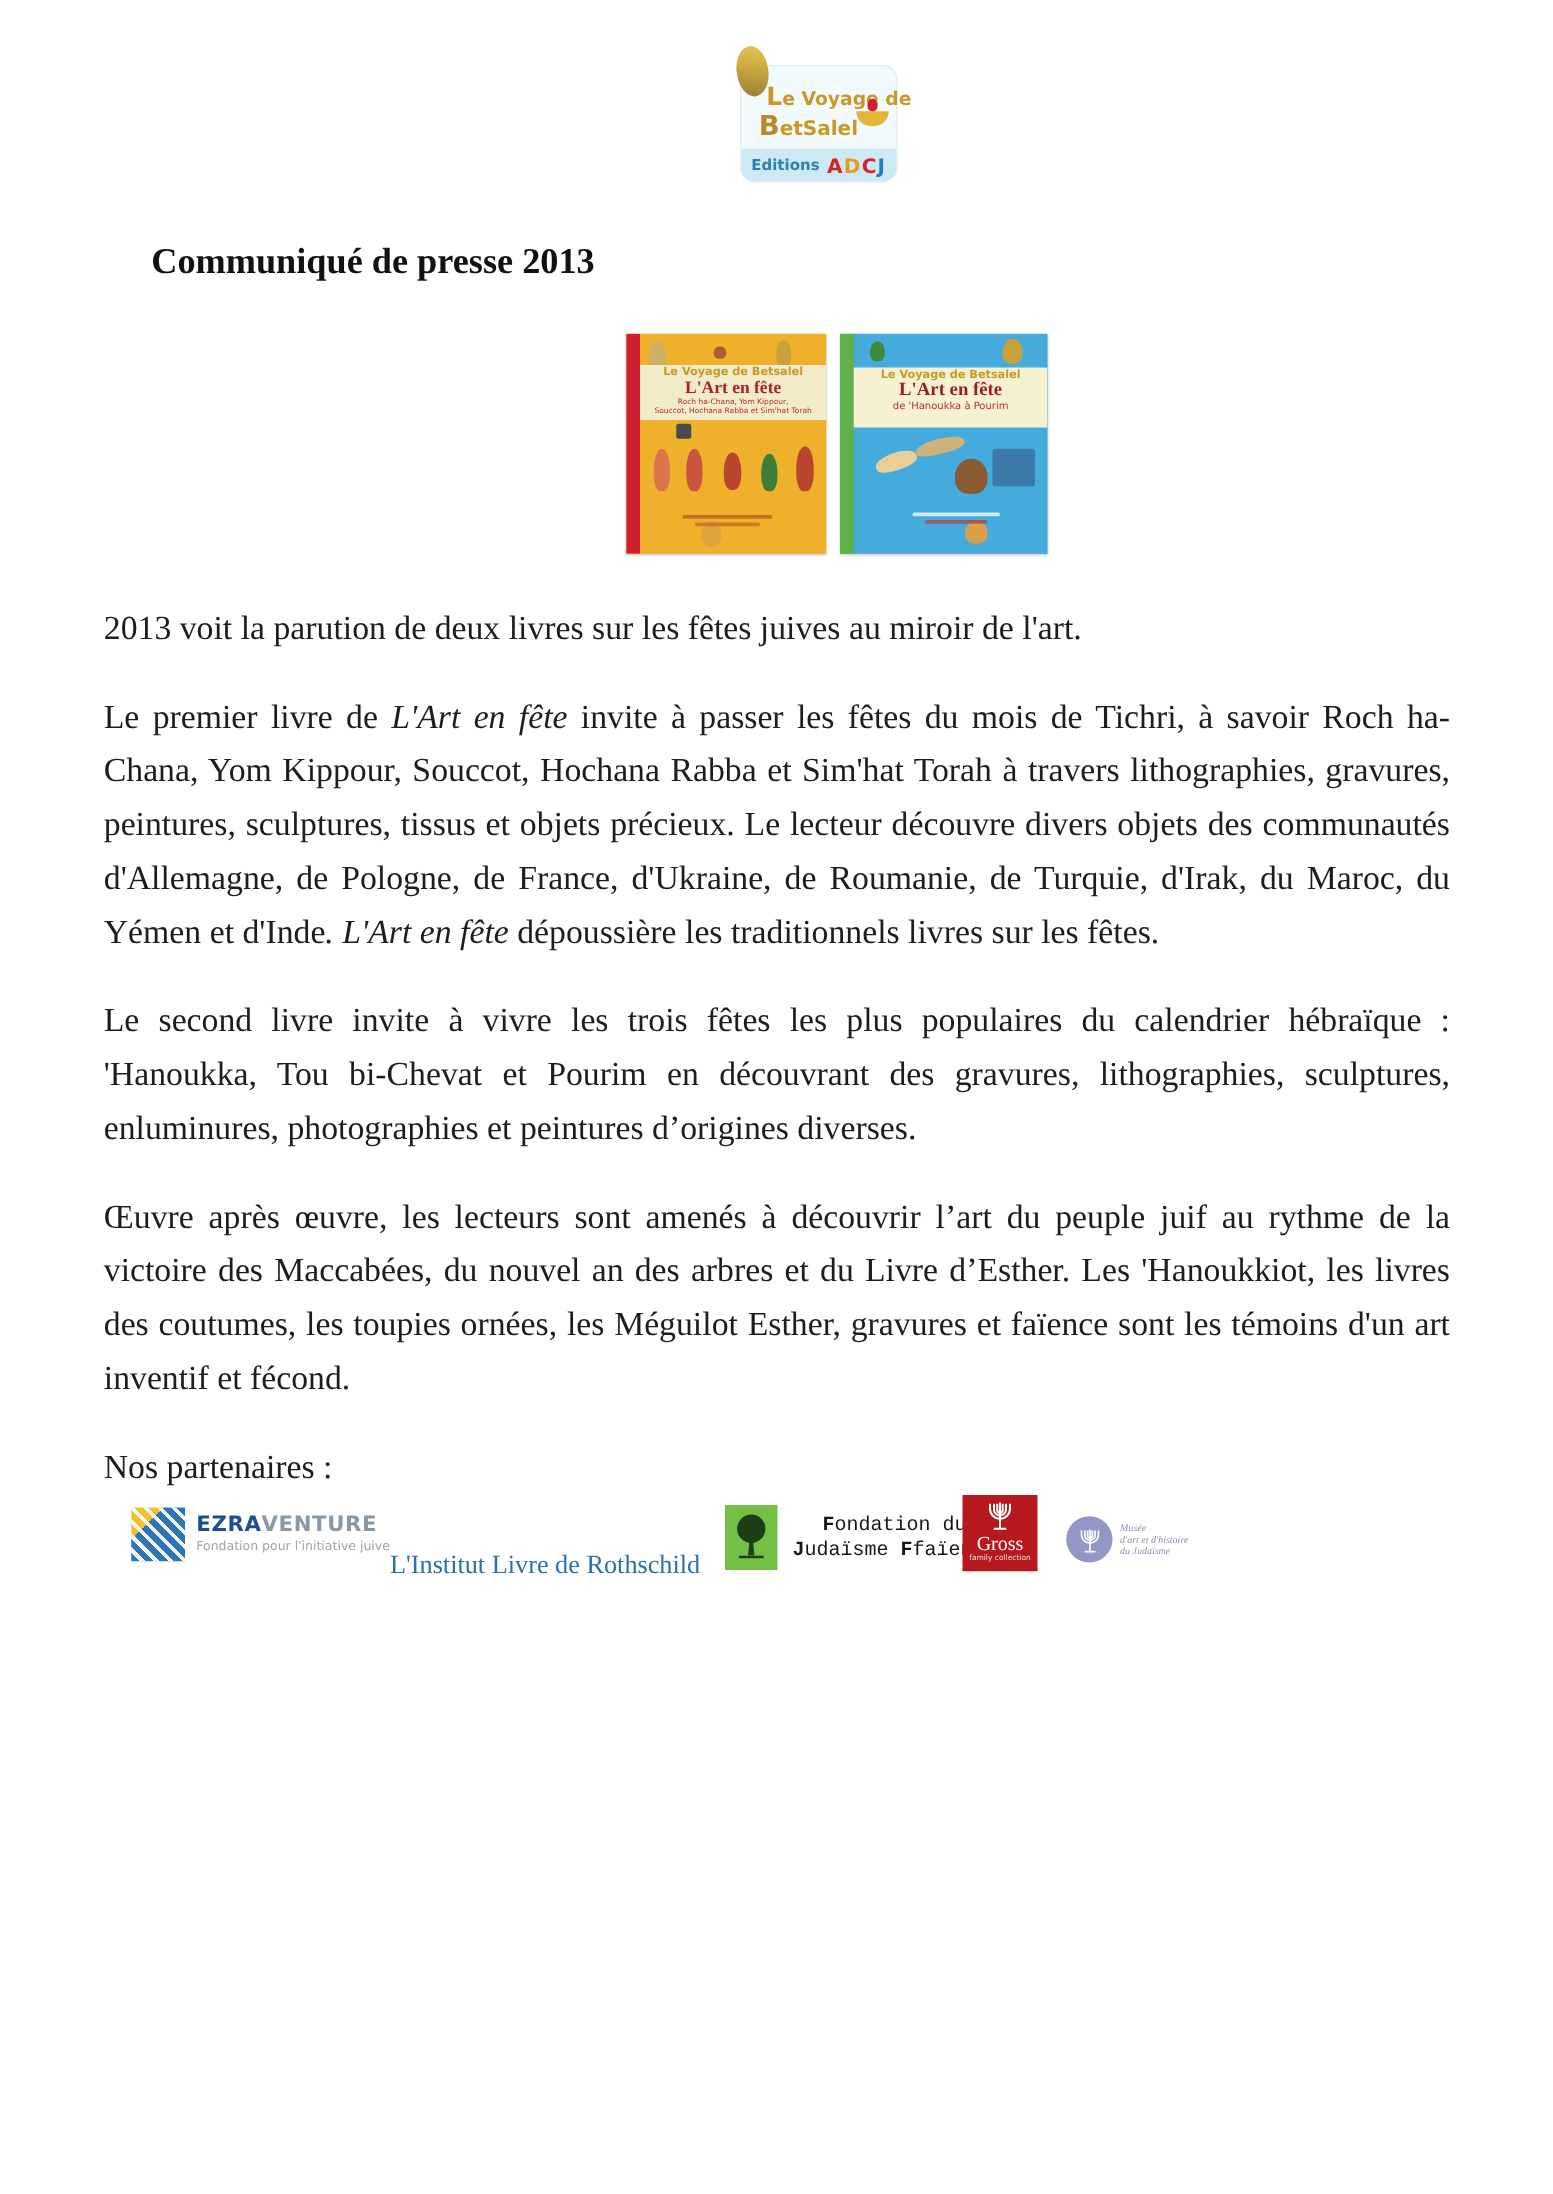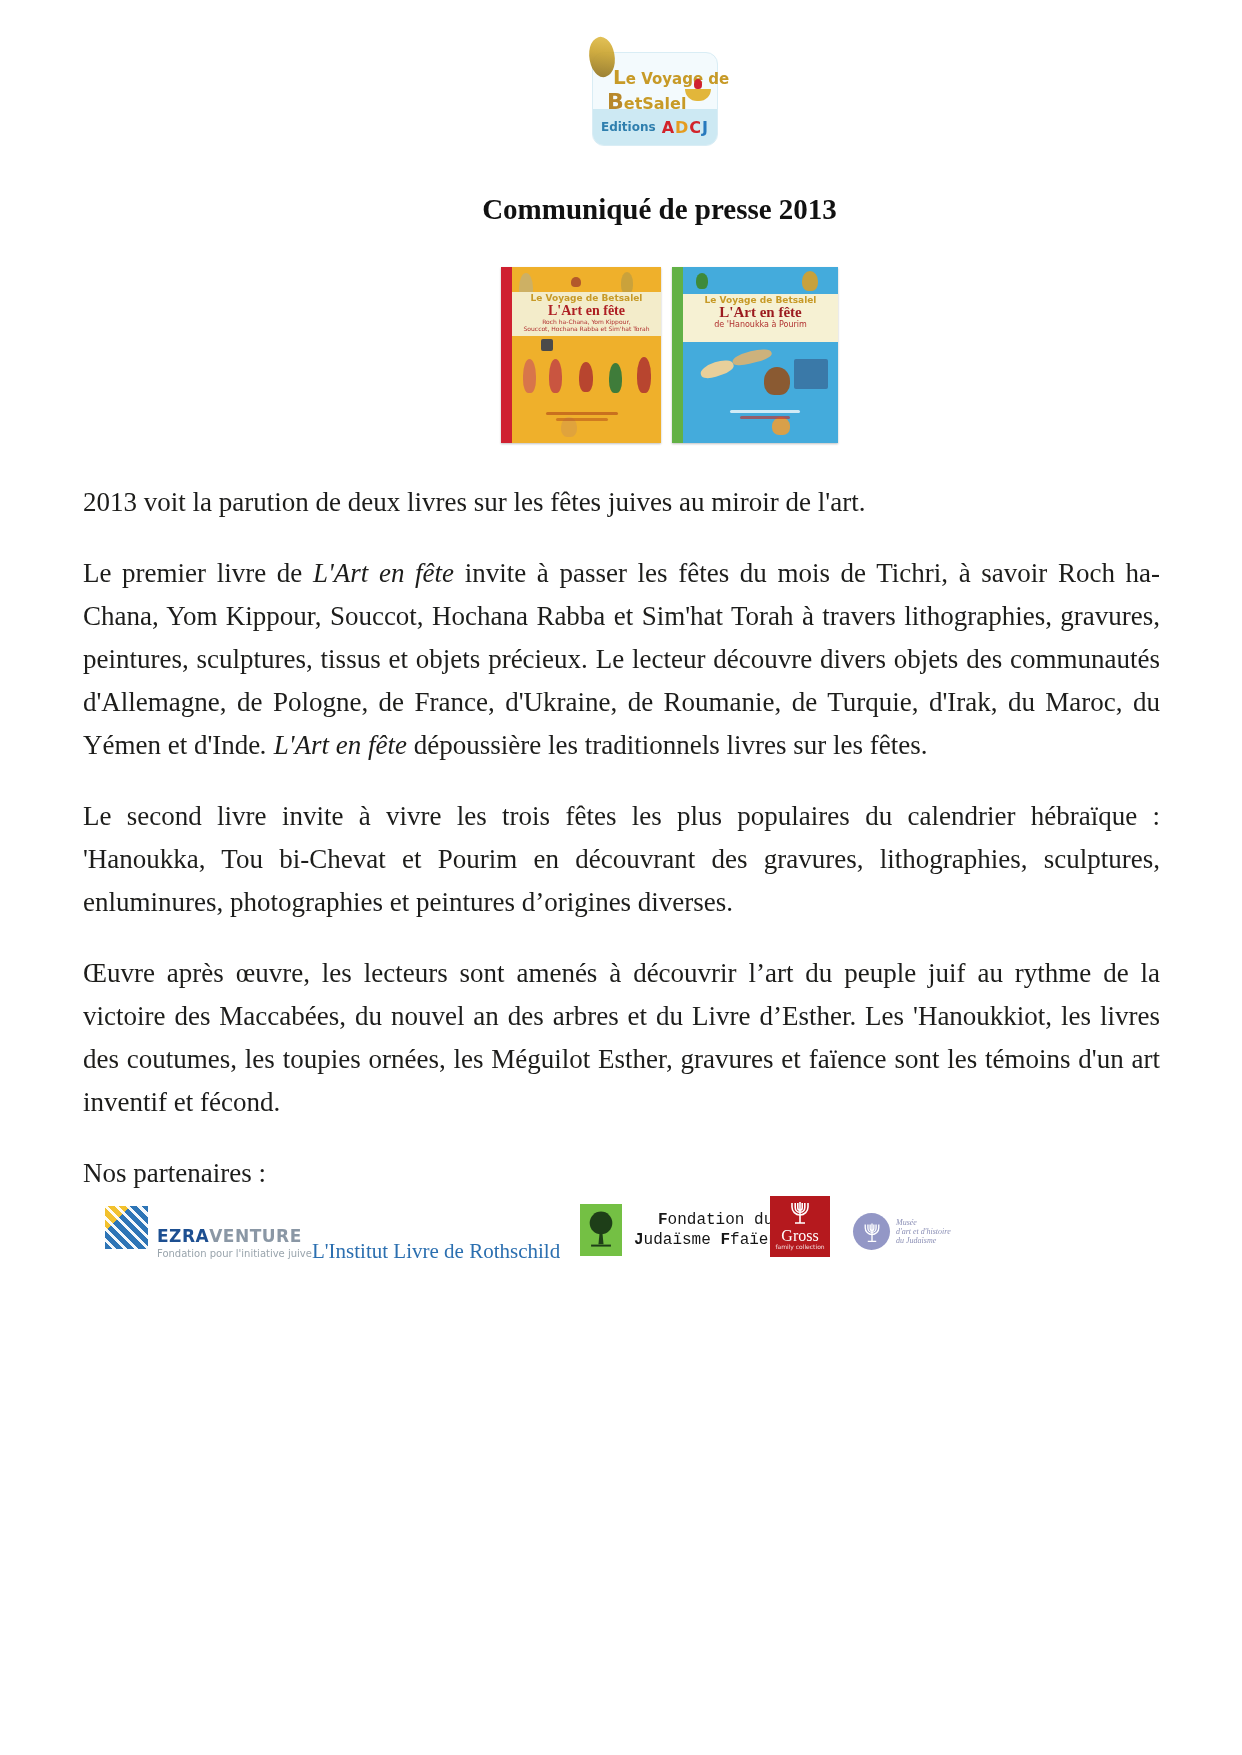--- a/index.html
+++ b/index.html
@@ -9,30 +9,30 @@
 
   
   .logo-box{position:relative;margin:52px 0 0 509px;width:124px;height:92px;background:#f3fafd;border:1px solid #d9edf5;border-radius:12px;overflow:visible;font-family:"DejaVu Sans",sans-serif;}
   .logo-feather{position:absolute;left:-4px;top:-16px;width:26px;height:40px;background:linear-gradient(25deg,#8a6d1d,#caa32c 60%,#e4c04a);border-radius:60% 40% 60% 40%;transform:rotate(-18deg);opacity:.9;}
   .logo-brand1{position:absolute;left:20px;top:12px;font-size:15px;font-weight:bold;color:#c79a27;letter-spacing:0;white-space:nowrap;}
   .logo-brand1 .cap{font-size:20px;}
   .logo-brand2{position:absolute;left:14px;top:36px;font-size:16px;font-weight:bold;color:#c79a27;white-space:nowrap;}
   .logo-brand2 .cap{font-size:22px;color:#b8882a;}
   .logo-boat{position:absolute;right:6px;top:36px;width:26px;height:12px;background:#e2b63a;border-radius:0 0 14px 14px;}
   .logo-boat:before{content:"";position:absolute;left:9px;top:-10px;width:8px;height:10px;background:#cf2030;border-radius:50% 50% 40% 40%;}
-  .logo-strip{position:absolute;left:0;bottom:0;width:100%;height:36px;background:#cde9f3;border-radius:0 0 11px 11px;display:flex;align-items:center;justify-content:center;gap:6px;}
+  .logo-strip{position:absolute;left:0;bottom:0;width:100%;height:26px;background:#cde9f3;border-radius:0 0 11px 11px;display:flex;align-items:center;justify-content:center;gap:6px;}
   .logo-editions{color:#2f7fae;font-size:12px;font-weight:bold;}
   .logo-adcj{font-size:16px;font-weight:bold;letter-spacing:1px;}
   .logo-adcj span:nth-child(1){color:#d2232a;}
   .logo-adcj span:nth-child(2){color:#e59c1f;}
   .logo-adcj span:nth-child(3){color:#d2232a;}
   .logo-adcj span:nth-child(4){color:#2779bd;}
 
   
-  .doc-title{margin:46px 0 0 0;font-size:29px;line-height:35px;font-weight:bold;text-align:center;transform:translateX(38px);color:#111;}
+  .doc-title{margin:46px 0 0 0;font-size:29px;line-height:35px;font-weight:bold;transform:translateX(38px);color:#111;}
 
   
   .covers-row{display:flex;gap:11px;margin:40px 0 0 418px;}
   .cover{position:relative;height:176px;overflow:hidden;box-shadow:0 1px 2px rgba(0,0,0,.25);}
   .cover-left{width:160px;background:#efb02b;}
   .cover-right{width:166px;background:#44abdc;}
   .spine{position:absolute;left:0;top:0;bottom:0;width:11px;}
   .cover-left .spine{background:#cf2030;}
   .cover-right .spine{background:#62b146;}
   .band{position:absolute;left:11px;right:0;top:25px;height:44px;background:#f3ecca;text-align:center;font-family:"DejaVu Sans",sans-serif;}
@@ -57,21 +57,21 @@
   .body-p:first-of-type{margin-top:25px;}
   .partners-heading{margin:16px 0 0 0;font-size:27px;line-height:43px;color:#1d1d1b;}
 
   
   .partners-row{position:relative;height:110px;margin-top:1px;font-family:"DejaVu Sans",sans-serif;}
   .partner{position:absolute;}
   .ezra{left:22px;top:10px;display:flex;gap:9px;}
   .ezra-icon{width:43px;height:43px;background:
       repeating-linear-gradient(45deg,rgba(255,255,255,0) 0 5px,rgba(255,255,255,.95) 5px 8px),
       linear-gradient(135deg,#f2c12e 30%,#2e75b6 30%);}
-  .ezra-name{font-size:17px;font-weight:bold;color:#1d4f91;letter-spacing:.5px;margin-top:20px;}
+  .ezra-name{font-size:17px;font-weight:bold;color:#1d4f91;letter-spacing:.5px;margin-top:4px;}
   .ezra-name .lt{color:#8a97a5;font-weight:600;}
   .ezra-tagline{font-size:10px;color:#9aa5ad;margin-top:2px;}
   .roth{left:229px;top:43px;font-family:"Liberation Serif",serif;font-size:21px;color:#2b6fb0;}
   .fjf{left:497px;top:8px;display:flex;gap:12px;align-items:center;}
   .fjf-icon{width:42px;height:52px;background:#74c044;display:flex;align-items:center;justify-content:center;}
   .fjf-text{font-family:Liberation Mono, monospace;font-size:16px;line-height:20px;color:#161616;text-align:center;}
   .gross{left:687px;top:0;width:60px;height:61px;background:#b5191e;color:#fff;text-align:center;}
   .gross svg{margin-top:3px;}
   .gross-name{font-size:16px;line-height:14px;font-family:"Liberation Serif",serif;}
   .gross-sub{font-size:6px;opacity:.85;}

